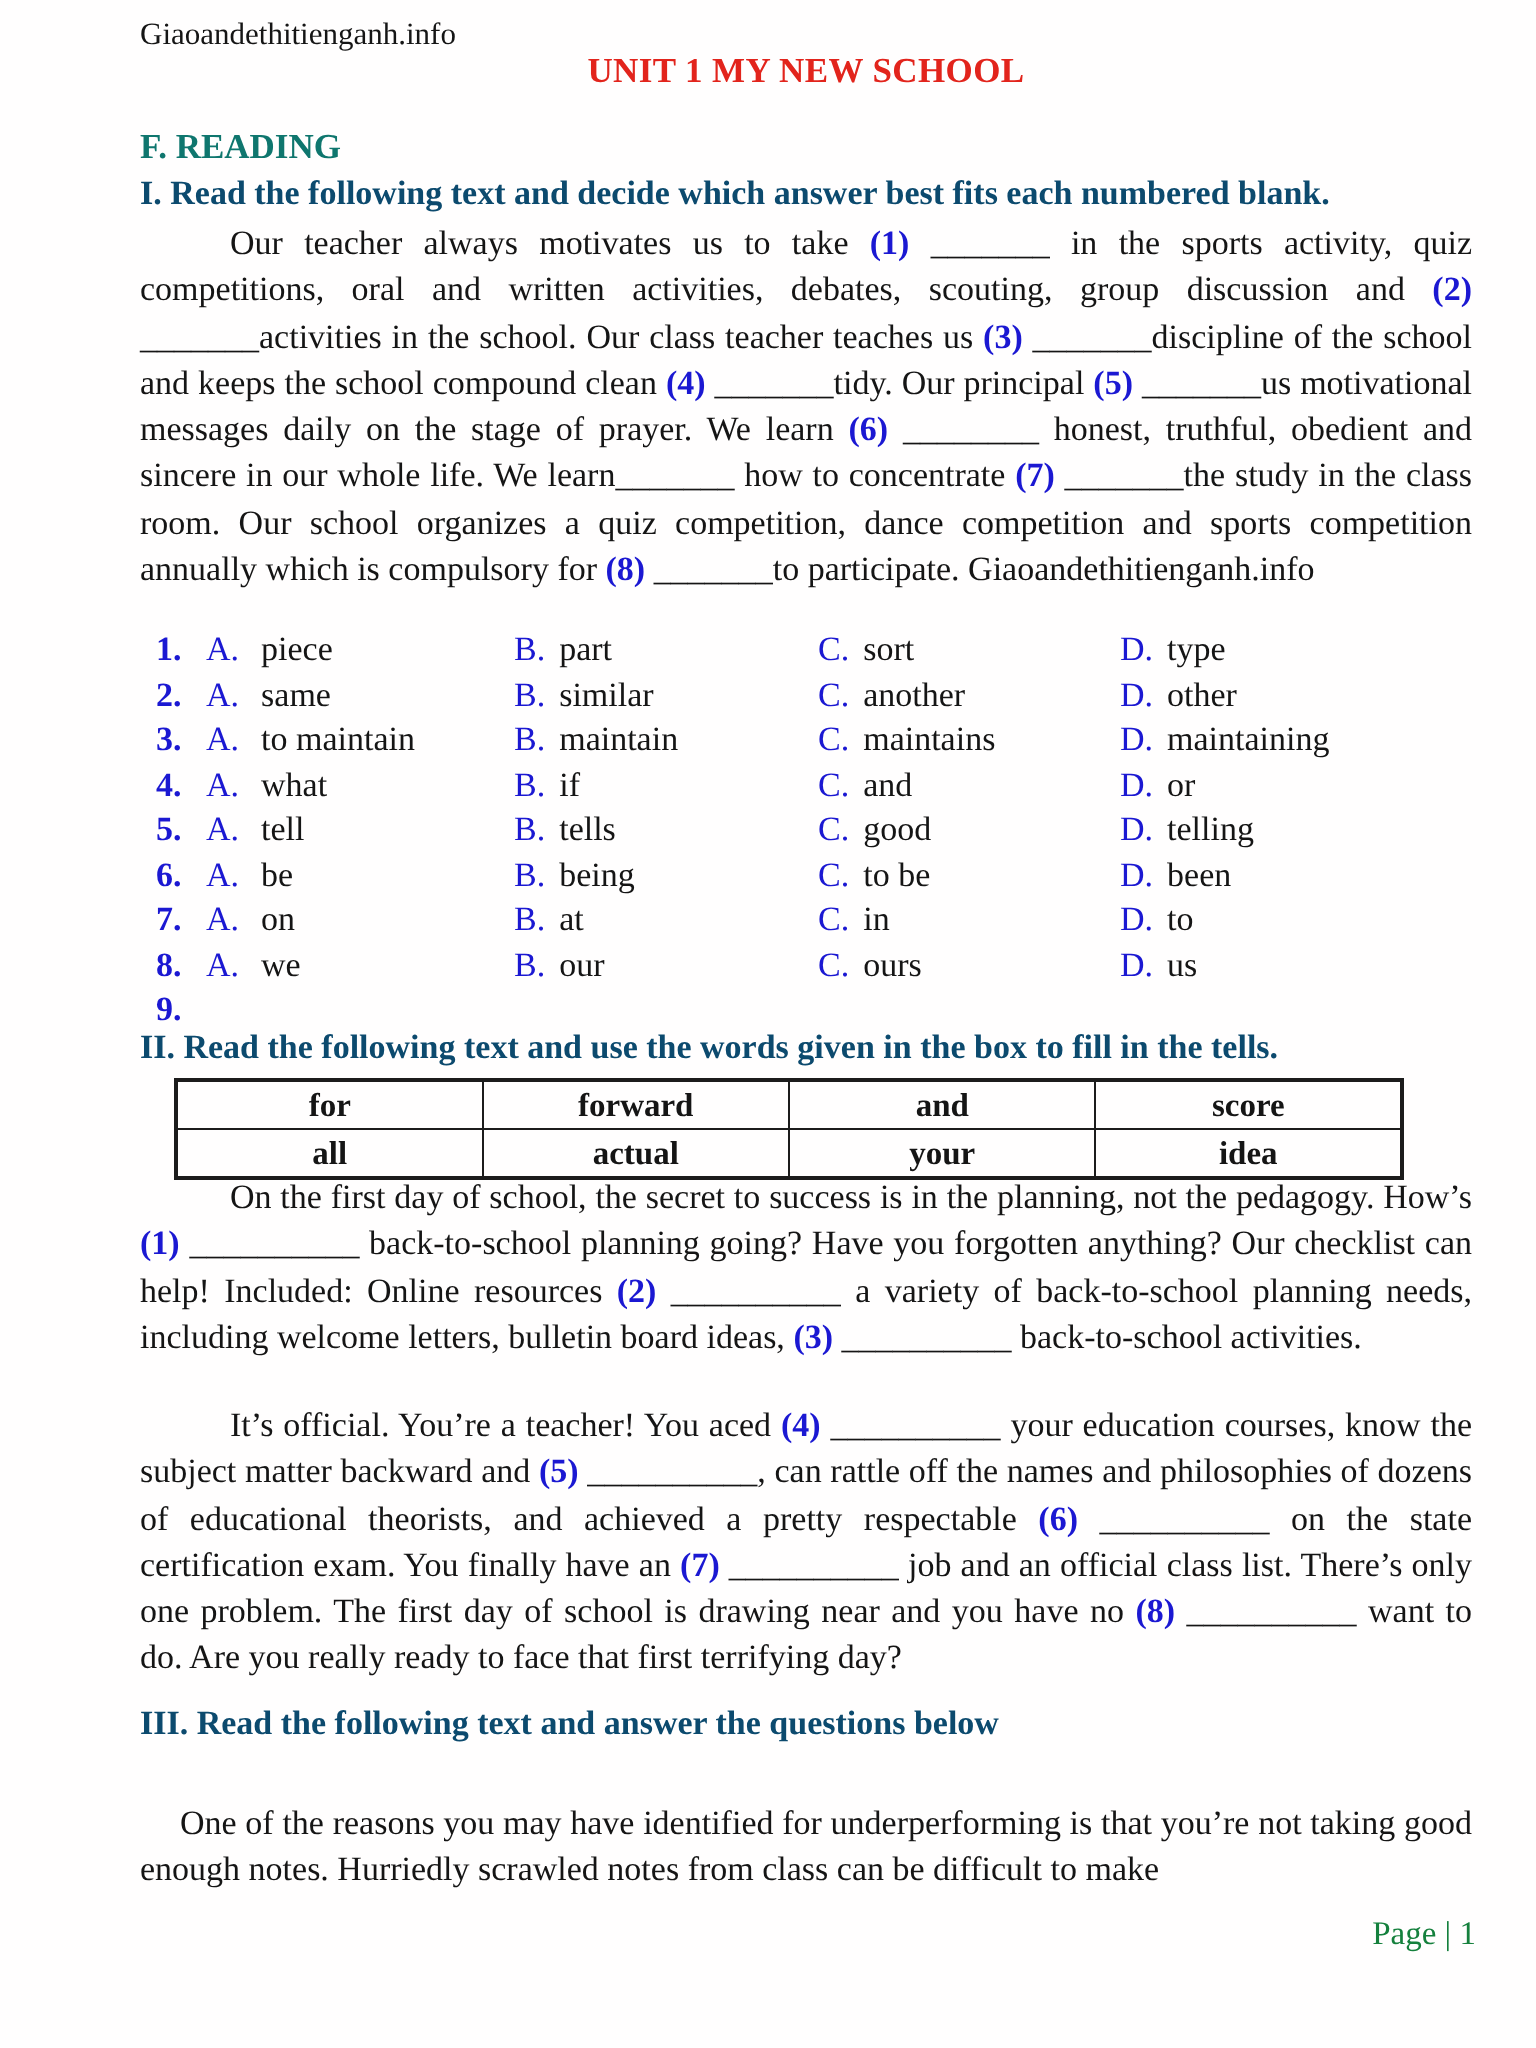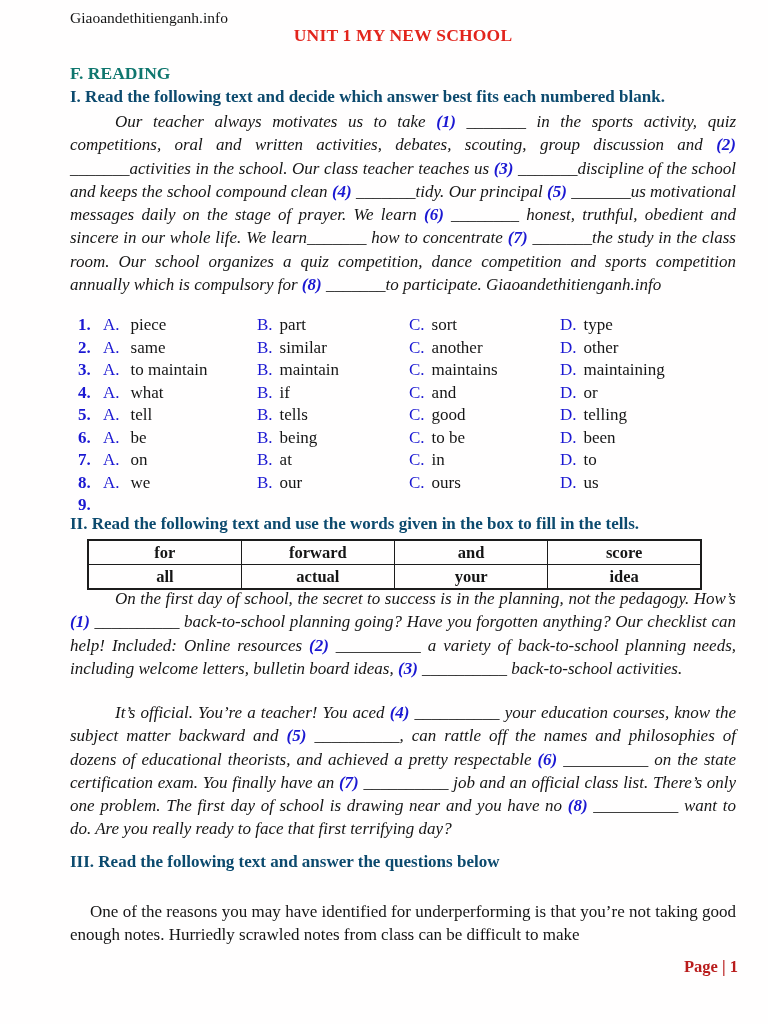--- a/index.html
+++ b/index.html
@@ -20,37 +20,37 @@
   .red-head  { top:63px; font-weight:bold; font-size:17.5px; color:#0f766e; }
   .blue-head { font-weight:bold; font-size:17px; color:#0c4a6e; }
   .h1 { top:87px; }
   .h2 { top:514px; }
   .h3 { top:852px; }
   p.para { margin:0; text-align:justify; line-height:23.3px; }
   .p1  { top:110px; }
   .p2a { top:587px; }
   .p2b { top:701px; }
   .p3  { top:900px; line-height:23.5px; }
-  .ind45 { text-indent:45px;font-style:italic; }
+  .ind45 { text-indent:45px; }
   .ind20 { text-indent:20px; }
   .b  { color:#1b18d2; font-weight:bold; }
   .lt { color:#1b18d2; }
   
   .qgrid { position:absolute; left:78px; right:40px; top:314px; }
   .qrow { display:flex; height:22.5px; line-height:22.5px; align-items:baseline; }
   .qnum { width:25px; font-weight:bold; color:#1b18d2; flex:none; }
   .cell { display:flex; flex:none; }
   .cA { width:154px; } .cB { width:152px; } .cC { width:151px; } .cD { flex:1; }
   .cA .lt { margin-right:11px; } .cB .lt, .cC .lt, .cD .lt { margin-right:7px; }
   .nine { position:absolute; left:78px; top:494px; height:22px; line-height:22px; font-weight:bold; color:#1b18d2; }
   
   .wordbox { position:absolute; left:87px; top:539px; width:615px; border-collapse:collapse; border:2px solid #1c1c1c; }
   .wordbox td { border:1px solid #1c1c1c; width:25%; height:23px; text-align:center; vertical-align:middle;
                 font-weight:bold; font-size:16.5px; padding:0; }
-  .page-number { position:absolute; right:56px; top:957px; font-weight:bold; font-size:16.5px; color:#b91c1c;text-align:center; }
+  .page-number { position:absolute; right:56px; top:957px; font-weight:normal; font-size:16.5px; color:#15803d;text-align:center; }
 </style>
 </head>
 <body>
 
 <div class="page">
 
   <div class="abs site-header">Giaoandethitienganh.info</div>
 
   <div class="abs unit-title">UNIT 1 MY NEW SCHOOL</div>
 

